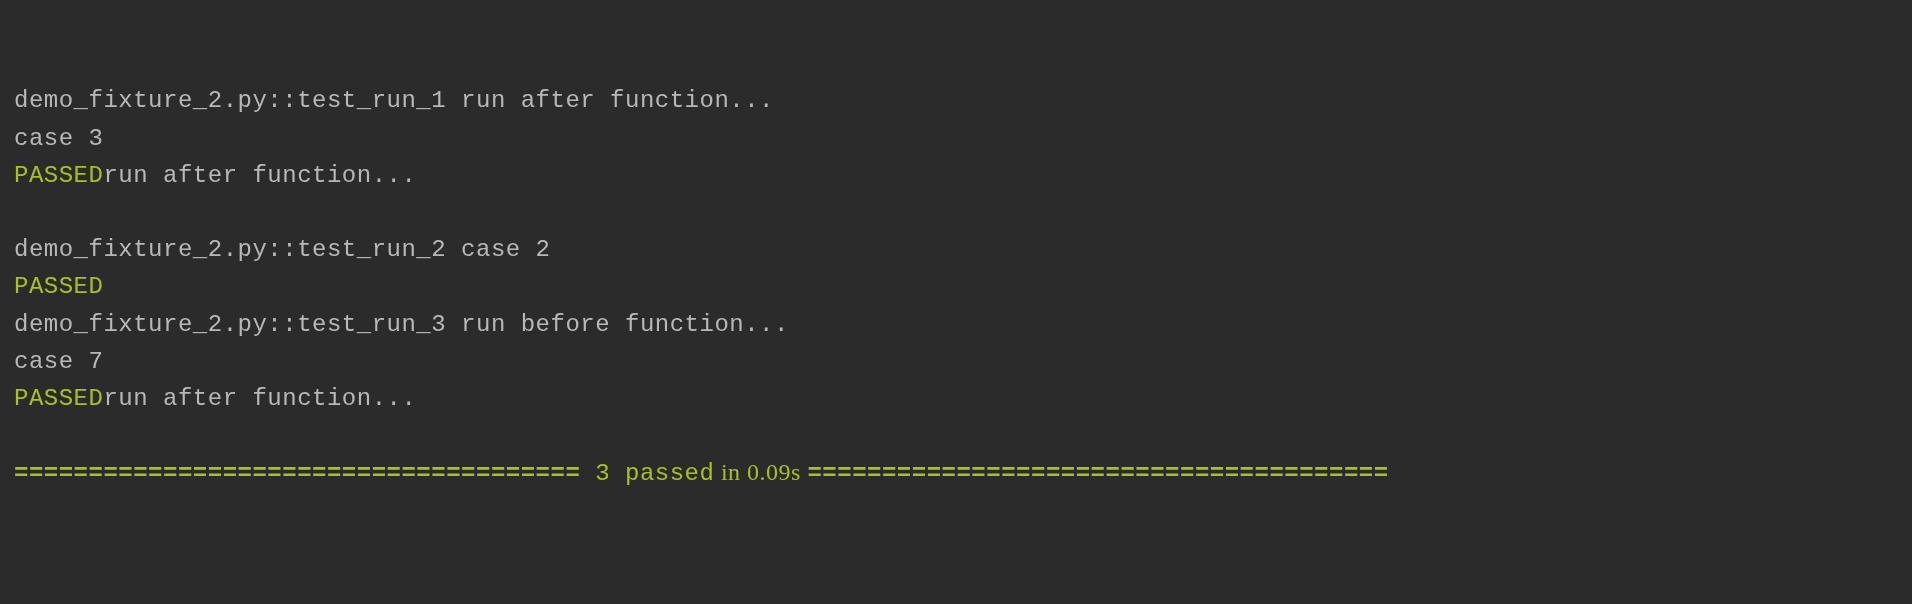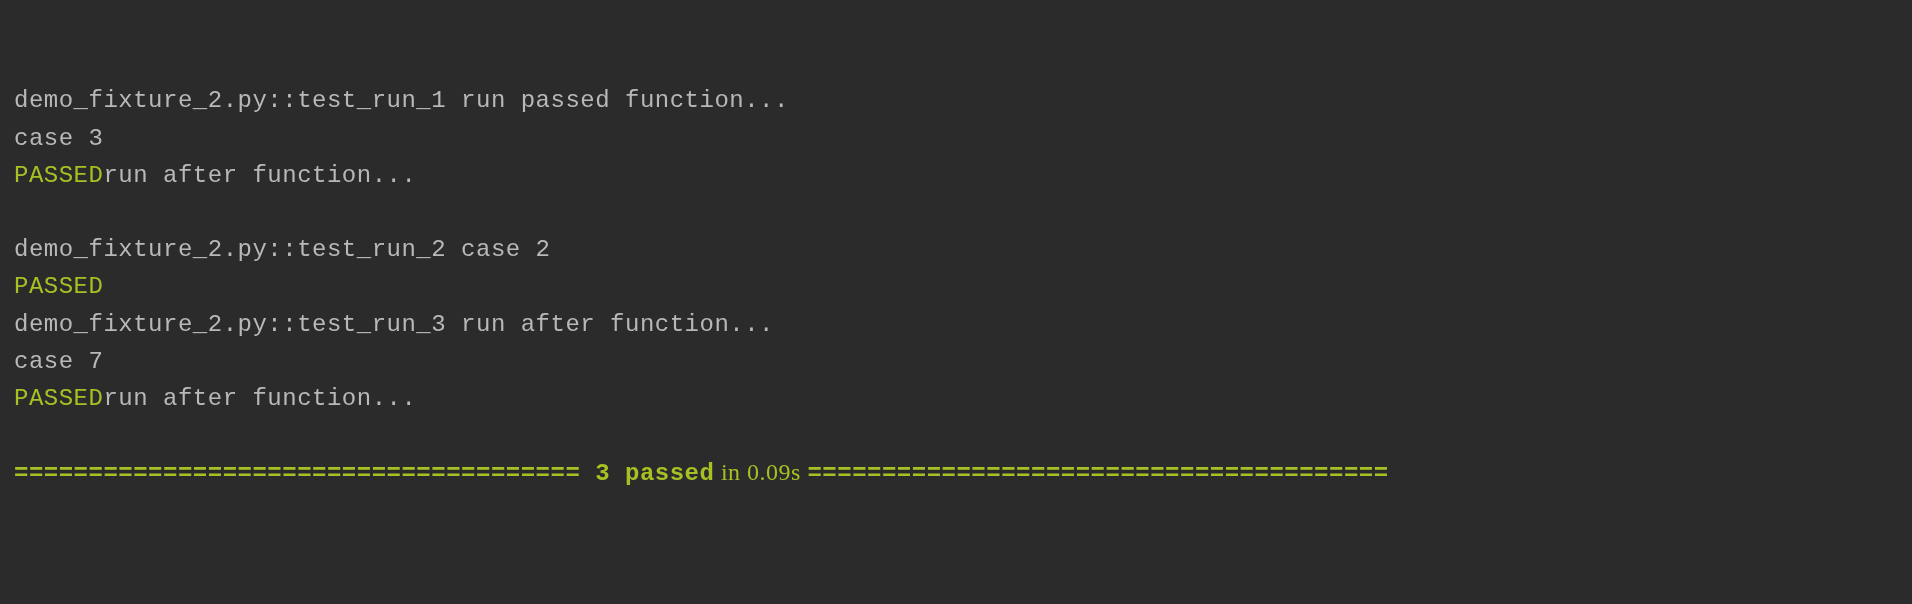--- a/index.html
+++ b/index.html
@@ -20,35 +20,35 @@
     .passed {
       color: #a8c023;
       text-align: center;
     }
     .summary-line {
       color: #a8c023;
       font-weight: bold;
     }
     .summary-bold {
       color: #a8c023;
-      font-weight: bold;
+      font-weight: normal;
     }
     .summary-normal {
       color: #a8c023;
       font-weight: normal;
       font-family: Liberation Serif, serif;
     }
   </style>
 </head>
 <body>
 
-<div><span>demo_fixture_2.py::test_run_1 run passed function...</span>
+<div><span>demo_fixture_2.py::test_run_1 run after function...</span>
 <span>case 3</span>
 <span class="passed">PASSED</span><span>run after function...</span>
 <span></span>
 <span>demo_fixture_2.py::test_run_2 case 2</span>
 <span class="passed">PASSED</span>
-<span>demo_fixture_2.py::test_run_3 run after function...</span>
+<span>demo_fixture_2.py::test_run_3 run before function...</span>
 <span>case 7</span>
 <span class="passed">PASSED</span><span>run after function...</span>
 
 <span><span class="summary-line">====================================== </span><span class="summary-bold">3 passed</span><span class="summary-normal"> in 0.09s </span><span class="summary-line">=======================================</span></span></div>
 
 
 </body></html>

